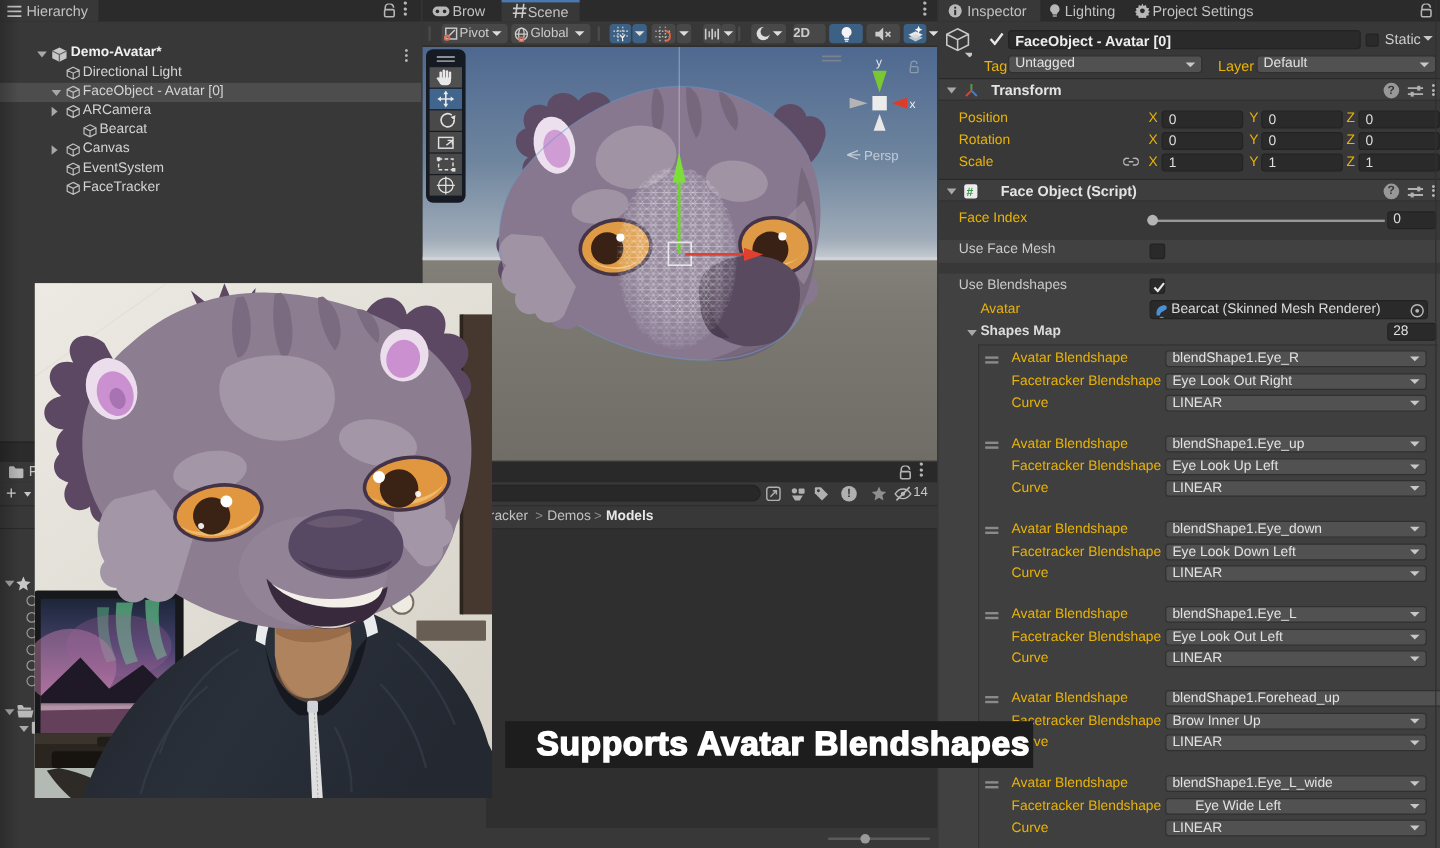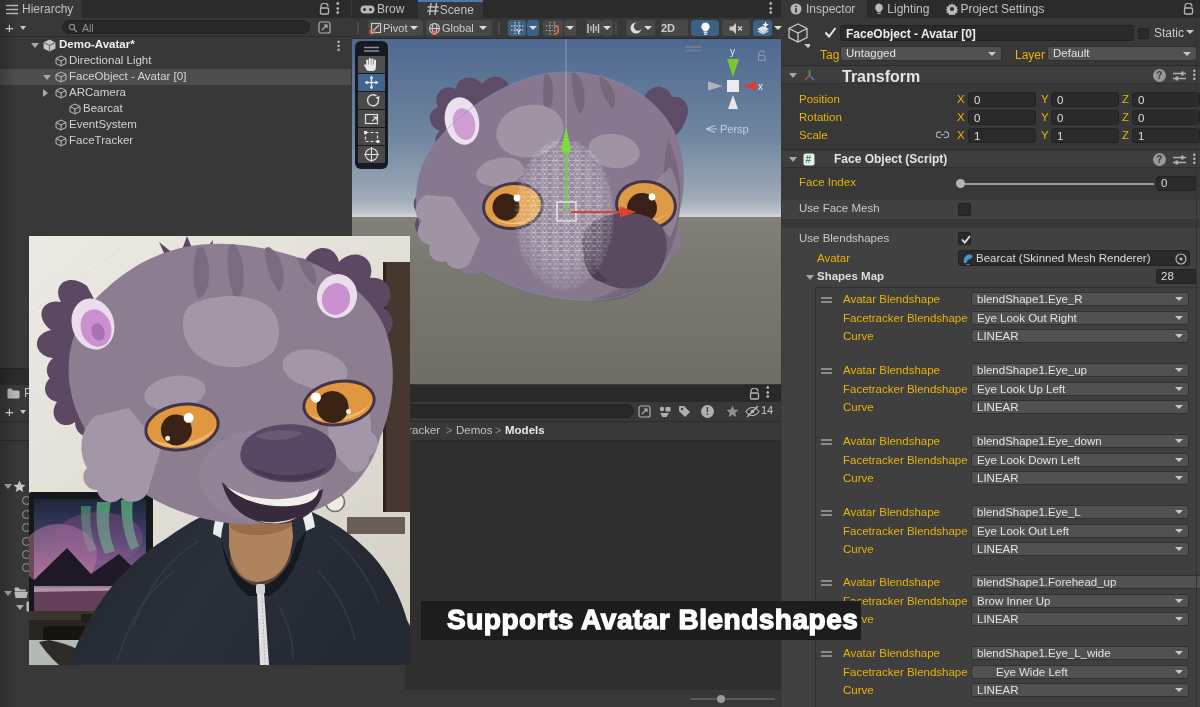--- a/index.html
+++ b/index.html
@@ -40,35 +40,20 @@
           <line x1="0" y1="5.5" x2="12" y2="5.5"></line>
           <line x1="0" y1="9.5" x2="12" y2="9.5"></line>
         </g>
       </svg>
     <svg class="abs" style="left:319px;top:3px;" width="11" height="12" viewBox="0 0 11 12">
         <path d="M2 5 V3.5 a3.5 3.5 0 0 1 7 0" fill="none" stroke="#b5b5b5" stroke-width="1.3"></path>
         <rect x="1.5" y="5" width="8" height="6" rx="1" fill="none" stroke="#b5b5b5" stroke-width="1.3"></rect>
       </svg>
     <div class="abs" style="left:336px;top:2px;color:#b5b5b5;font-size:10px;line-height:4.6px;">•<br>•<br>•</div>
   </div>
-  <div class="abs" style="left:0;top:18px;width:351px;height:19px;background:#383838;border-bottom:1px solid #2a2a2a;">
-    <div class="abs" style="left:5px;top:1px;color:#d8d8d8;font-size:15px;">+</div>
-    <div class="abs" style="left:20px;top:8px;width:0;height:0;border-left:3.5px solid transparent;border-right:3.5px solid transparent;border-top:4px solid #c8c8c8;"></div>
-    <div class="abs ibox" style="left:62px;top:2px;width:248px;height:14px;border-radius:7px;background:#282828;">
-      <svg class="abs" style="left:5px;top:2px;" width="10" height="10" viewBox="0 0 10 10">
-          <circle cx="4" cy="4" r="2.6" fill="none" stroke="#8a8a8a" stroke-width="1.2"></circle>
-          <line x1="6" y1="6" x2="9" y2="9" stroke="#8a8a8a" stroke-width="1.2"></line>
-        </svg>
-      <span class="abs" style="left:19px;top:1px;color:#8f8f8f;font-size:10.5px;">All</span>
-    </div>
-    <svg class="abs" style="left:318px;top:3px;" width="13" height="13" viewBox="0 0 13 13">
-        <rect x="1" y="1" width="11" height="11" rx="2" fill="none" stroke="#b0b0b0" stroke-width="1.2"></rect>
-        <path d="M4 9 L9 4 M6 4 h3 v3" fill="none" stroke="#b0b0b0" stroke-width="1.2"></path>
-      </svg>
-  </div>
   <div class="abs" style="left:0;top:368px;width:351px;height:17px;background:#2b2b2b;border-top:1px solid #242424;"></div>
   <div id="tree" class="abs" style="left:0;top:37px;width:351px;">
     <div class="trow" style="position:relative;">
       <span class="tri open" style="left:31px;"></span>
         <svg class="cub" style="left:43px;" width="13" height="13" viewBox="0 0 12 12">
           <path d="M6 0.5 L11.5 3.2 V8.8 L6 11.5 L0.5 8.8 V3.2 Z" fill="#c8c8c8"></path>
           <path d="M0.5 3.2 L6 6 L11.5 3.2 M6 6 V11.5" fill="none" stroke="#666" stroke-width="1"></path>
         </svg>
       <span class="tname" style="left:59px;font-weight:bold;color:#f0f0f0;">Demo-Avatar*</span>
       <div class="abs" style="left:337px;top:3px;color:#b5b5b5;font-size:9px;line-height:4.2px;">•<br>•<br>•</div>
@@ -91,20 +76,27 @@
         <svg class="cub" style="left:55px;" width="12" height="12" viewBox="0 0 12 12">
           <path d="M6 1 L11 3.5 V8.5 L6 11 L1 8.5 V3.5 Z M1 3.5 L6 6 L11 3.5 M6 6 V11" fill="none" stroke="#bfbfbf" stroke-width="1"></path>
         </svg>
         <span class="tname" style="left:69px;">ARCamera</span>
       </div>
     <div class="trow" style="position:relative;">
         <svg class="cub" style="left:69px;" width="12" height="12" viewBox="0 0 12 12">
           <path d="M6 1 L11 3.5 V8.5 L6 11 L1 8.5 V3.5 Z M1 3.5 L6 6 L11 3.5 M6 6 V11" fill="none" stroke="#bfbfbf" stroke-width="1"></path>
         </svg>
         <span class="tname" style="left:83px;">Bearcat</span>
+      </div>
+    <div class="trow" style="position:relative;">
+        <span class="tri" style="left:43px;"></span>
+        <svg class="cub" style="left:55px;" width="12" height="12" viewBox="0 0 12 12">
+          <path d="M6 1 L11 3.5 V8.5 L6 11 L1 8.5 V3.5 Z M1 3.5 L6 6 L11 3.5 M6 6 V11" fill="none" stroke="#bfbfbf" stroke-width="1"></path>
+        </svg>
+        <span class="tname" style="left:69px;">Canvas</span>
       </div>
     <div class="trow" style="position:relative;">
         <svg class="cub" style="left:55px;" width="12" height="12" viewBox="0 0 12 12">
           <path d="M6 1 L11 3.5 V8.5 L6 11 L1 8.5 V3.5 Z M1 3.5 L6 6 L11 3.5 M6 6 V11" fill="none" stroke="#bfbfbf" stroke-width="1"></path>
         </svg>
         <span class="tname" style="left:69px;">EventSystem</span>
       </div>
     <div class="trow" style="position:relative;">
         <svg class="cub" style="left:55px;" width="12" height="12" viewBox="0 0 12 12">
           <path d="M6 1 L11 3.5 V8.5 L6 11 L1 8.5 V3.5 Z M1 3.5 L6 6 L11 3.5 M6 6 V11" fill="none" stroke="#bfbfbf" stroke-width="1"></path>
@@ -515,21 +507,21 @@
 
   <div class="abs" style="left:0;top:65px;width:418px;height:19px;background:#3e3e3e;border-top:1px solid #2a2a2a;border-bottom:1px solid #303030;">
     <div class="tri open abs" style="left:7px;top:7px;"></div>
     <svg class="abs" style="left:21px;top:3px;" width="13" height="13" viewBox="0 0 13 13">
         <g stroke-width="1.6">
           <line x1="6.5" y1="6.5" x2="6.5" y2="1" stroke="#5a9f3c"></line>
           <line x1="6.5" y1="6.5" x2="2" y2="11" stroke="#c84c3c"></line>
           <line x1="6.5" y1="6.5" x2="11" y2="11" stroke="#4c7cc8"></line>
         </g>
       </svg>
-    <div class="abs" style="left:60px;top:2px;font-size:16px;font-weight:bold;color:#e4e4e4;">Transform</div>
+    <div class="abs" style="left:44px;top:2px;font-size:12px;font-weight:bold;color:#e4e4e4;">Transform</div>
     <div class="hicons"><span class="hq">?</span><svg style="display:inline-block;margin-left:7px;vertical-align:top;margin-top:1px;" width="13" height="12" viewBox="0 0 13 12">
           <g stroke="#b0b0b0" stroke-width="1.5">
             <line x1="0" y1="3.5" x2="13" y2="3.5"></line>
             <line x1="0" y1="8.5" x2="13" y2="8.5"></line>
           </g>
           <rect x="8" y="1.5" width="2.6" height="4" fill="#b0b0b0"></rect>
           <rect x="2.5" y="6.5" width="2.6" height="4" fill="#b0b0b0"></rect>
         </svg><span class="hd">•<br>•<br>•</span></div>
   </div>
   <div class="abs lbl" style="left:17px;top:93px;">Position</div>

